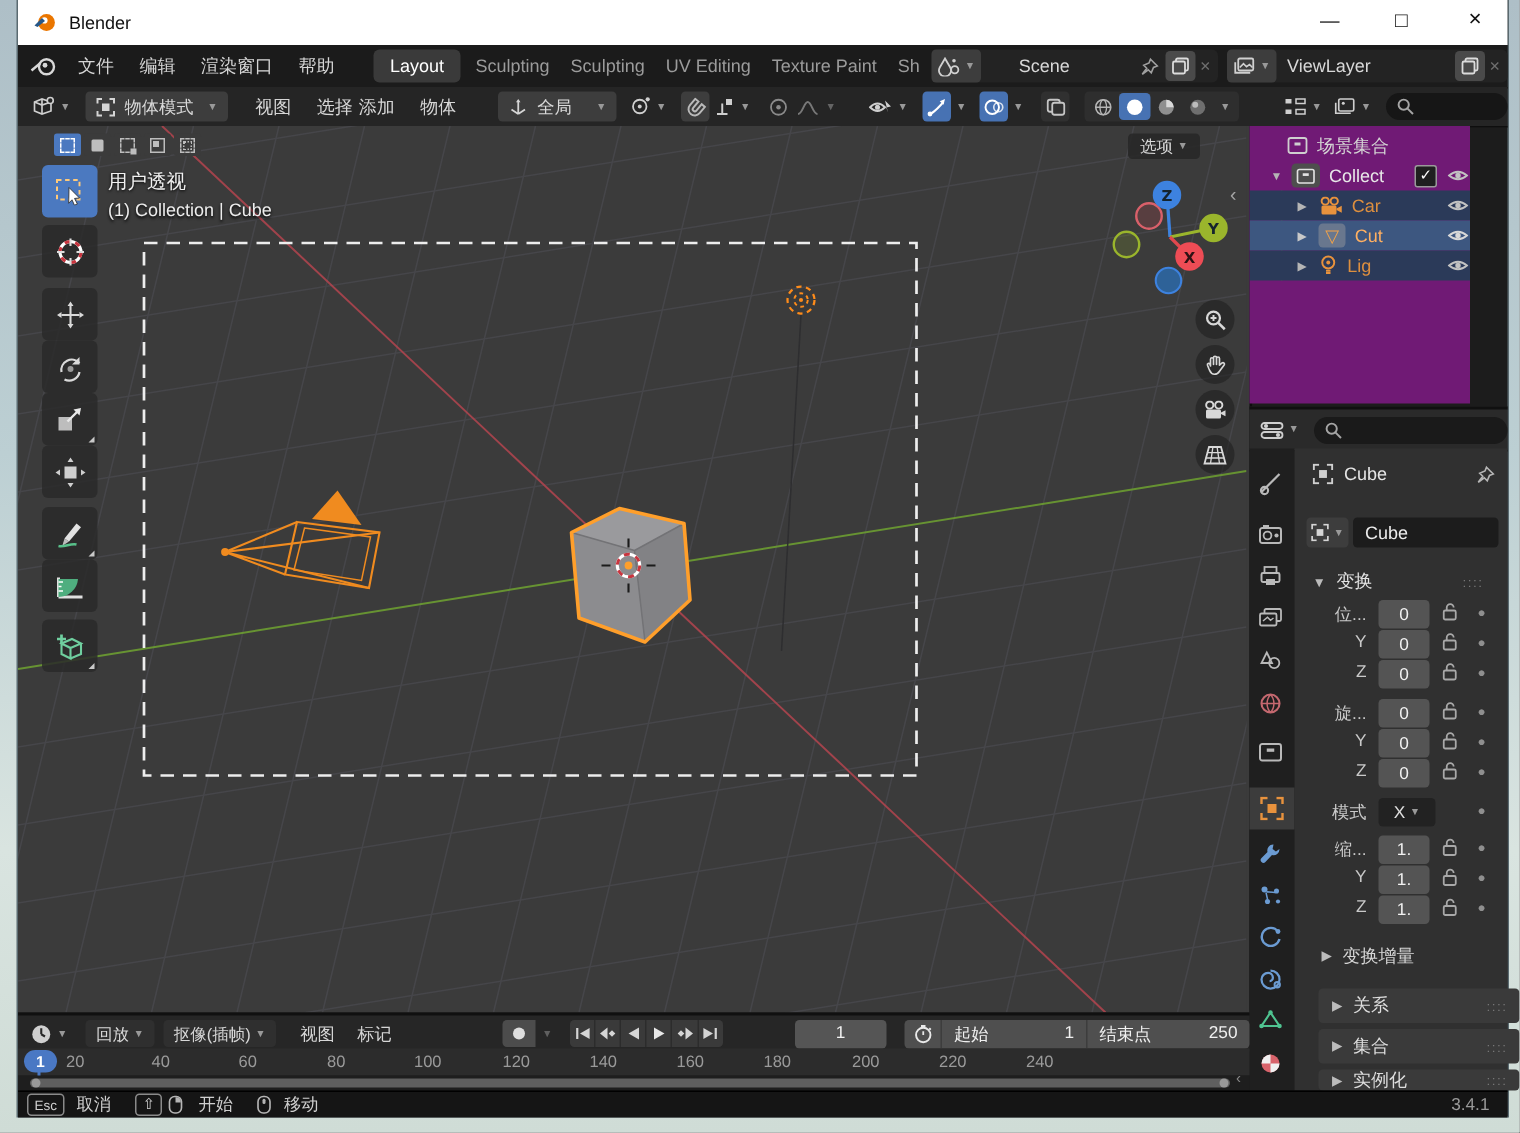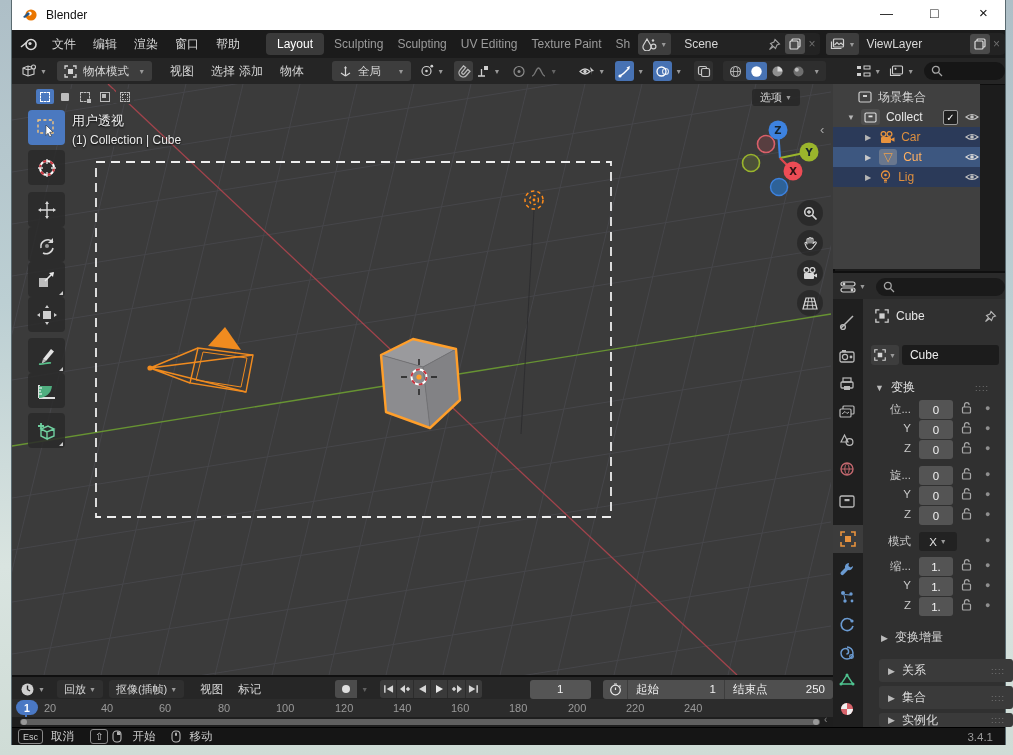--- a/index.html
+++ b/index.html
@@ -53,39 +53,39 @@
     <span class="icon" style="margin-left:8px">
       <svg width="18" height="13" viewBox="0 0 18 13">
           <circle cx="11" cy="6.5" r="5" fill="none" stroke="#d8d8d8" stroke-width="1.6"></circle>
           <circle cx="10" cy="5.5" r="1.6" fill="#d8d8d8"></circle>
           <path d="M1 9 7 4" stroke="#d8d8d8" stroke-width="1.6"></path>
         </svg>
     </span>
     <span class="menu" style="margin-left:14px">文件</span>
     <span class="menu" style="margin-left:17px">编辑</span>
     <span class="menu" style="margin-left:17px">渲染</span>
-    <span class="menu" style="margin-left:17px">窗口</span>
+    <span class="menu" style="">窗口</span>
     <span class="menu" style="margin-left:17px">帮助</span>
     <span class="menu" style="margin-left:26px;background:#3a3a3a;color:#fff;padding:4px 11px;border-radius:4px">Layout</span>
     <span class="menu" style="margin-left:10px;color:#9b9b9b">Sculpting</span>
     <span class="menu" style="margin-left:14px;color:#9b9b9b">Sculpting</span>
     <span class="menu" style="margin-left:14px;color:#9b9b9b">UV Editing</span>
     <span class="menu" style="margin-left:14px;color:#9b9b9b">Texture Paint</span>
     <span class="menu" style="margin-left:14px;color:#9b9b9b">Sh</span>
 
     <div class="f" style="margin-left:8px;background:#232323;border-radius:4px;height:22px;width:196px">
       <span class="f pill" style="height:22px;padding:0 4px">
         <svg width="15" height="13" viewBox="0 0 15 13">
             <path d="M5 1 8.5 7a4 4 0 1 1-7 0z" fill="none" stroke="#d0d0d0" stroke-width="1.2"></path>
             <circle cx="11.5" cy="8.5" r="2.4" fill="none" stroke="#d0d0d0" stroke-width="1.2"></circle>
             <circle cx="11" cy="2.5" r="1.2" fill="#d0d0d0"></circle>
           </svg>
         <span class="chev">▼</span>
       </span>
-      <span class="tx" style="margin-left:13px;font-size:12px">Scene</span>
+      <span class="tx" style="margin-left:25px;font-size:12px">Scene</span>
       <span class="icon" style="margin-left:auto">
         <svg width="13" height="13" viewBox="0 0 13 13">
             <path d="M7 1.5 11.5 6 9 7 7.5 10.5 5.5 8.5 1.5 11.5 4.5 7.5 2.5 5.5 6 4z" fill="none" stroke="#9f9f9f" stroke-width="1.1"></path>
           </svg>
       </span>
       <span class="icon pill" style="width:20px;height:20px;margin-left:4px;background:#4a4a4a">
         <svg width="12" height="12" viewBox="0 0 12 12">
             <rect x="3" y="1" width="8" height="8" rx="1" fill="none" stroke="#dcdcdc" stroke-width="1.2"></rect>
             <rect x="1" y="3" width="8" height="8" rx="1" fill="#4a4a4a" stroke="#dcdcdc" stroke-width="1.2"></rect>
           </svg>
@@ -454,21 +454,21 @@
     </div>
     <div class="navball" style="left:785px;top:206px">
       <svg width="16" height="13" viewBox="0 0 16 13">
           <path d="M4 1h8l3 11H1z" fill="none" stroke="#d8d8d8" stroke-width="1.2"></path>
           <path d="M6.6 1 5 12M9.4 1 11 12M2.6 4.7h10.8M1.8 8.3h12.4" stroke="#d8d8d8" stroke-width=".9"></path>
         </svg>
     </div>
     <span class="a" style="left:808px;top:38px;color:#a5a5a5;font-size:13px">‹</span>
   </div>
 
-  <div class="a" style="left:821px;top:84px;width:147px;height:185px;background:#404040;overflow:hidden">
+  <div class="a" style="left:821px;top:84px;width:147px;height:185px;background:#701a75;overflow:hidden">
     <div class="row20" style="top:3px">
       <span class="icon" style="margin-left:25px">
         <svg width="14" height="12" viewBox="0 0 14 12">
             <rect x="1" y="1" width="12" height="10" rx="1.5" fill="none" stroke="#cfcfcf" stroke-width="1.2"></rect>
             <rect x="5" y="4" width="4" height="2" fill="#cfcfcf"></rect>
           </svg>
       </span>
       <span class="olabel" style="color:#d4d4d4">场景集合</span>
     </div>
     <div class="row20" style="top:23px">

